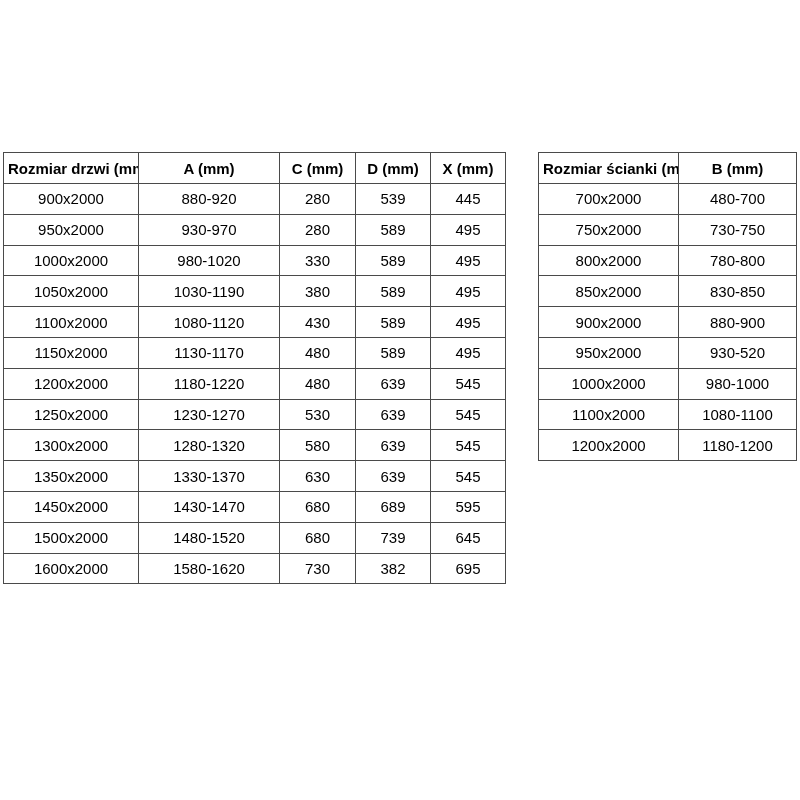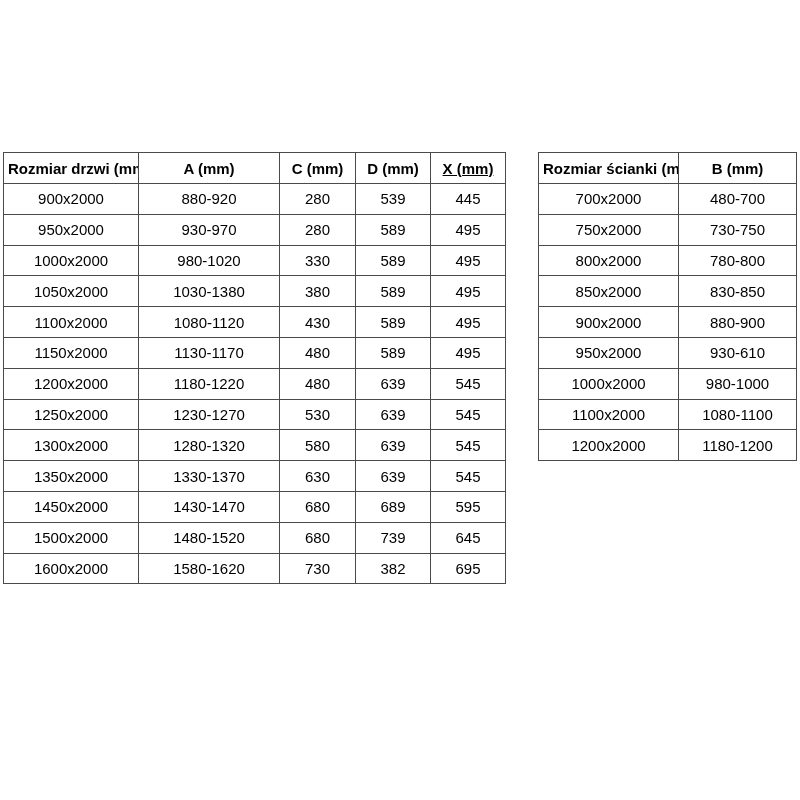--- a/index.html
+++ b/index.html
@@ -44,21 +44,21 @@
   }
   #door-table {
     left: 3px;
     top: 152px;
     width: 484px;
   }
   #door-table .c1 { width: 135px; }
   #door-table .c2 { width: 141px; }
   #door-table .c3 { width: 76px; }
   #door-table .c4 { width: 75px; }
-  #door-table .c5 { width: 75px; text-decoration: underline; }
+  #door-table .c5 { width: 75px; }
   #wall-table {
     left: 538px;
     top: 152px;
     width: 258px;
   }
   #wall-table .c1 { width: 140px; }
   #wall-table .c2 { width: 118px; }
 </style>
 </head>
 <body>
@@ -92,21 +92,21 @@
         </tr>
         <tr>
           <td>1000x2000</td>
           <td>980-1020</td>
           <td>330</td>
           <td>589</td>
           <td>495</td>
         </tr>
         <tr>
           <td>1050x2000</td>
-          <td>1030-1380</td>
+          <td>1030-1190</td>
           <td>380</td>
           <td>589</td>
           <td>495</td>
         </tr>
         <tr>
           <td>1100x2000</td>
           <td>1080-1120</td>
           <td>430</td>
           <td>589</td>
           <td>495</td>
@@ -193,21 +193,21 @@
         <tr>
           <td>850x2000</td>
           <td>830-850</td>
         </tr>
         <tr>
           <td>900x2000</td>
           <td>880-900</td>
         </tr>
         <tr>
           <td>950x2000</td>
-          <td>930-610</td>
+          <td>930-520</td>
         </tr>
         <tr>
           <td>1000x2000</td>
           <td>980-1000</td>
         </tr>
         <tr>
           <td>1100x2000</td>
           <td>1080-1100</td>
         </tr>
         <tr>

